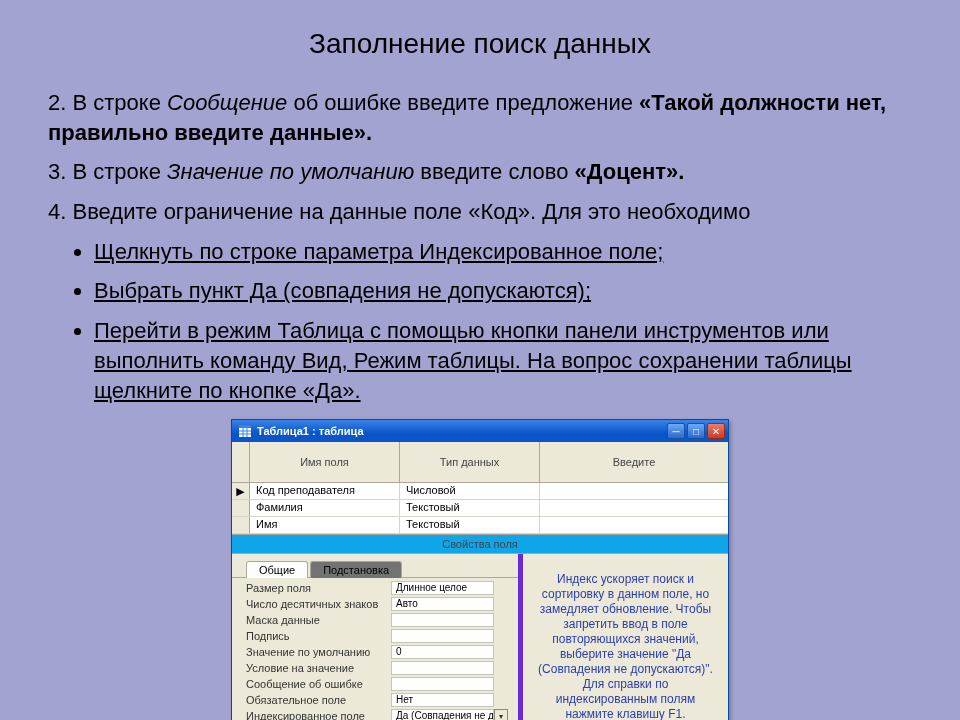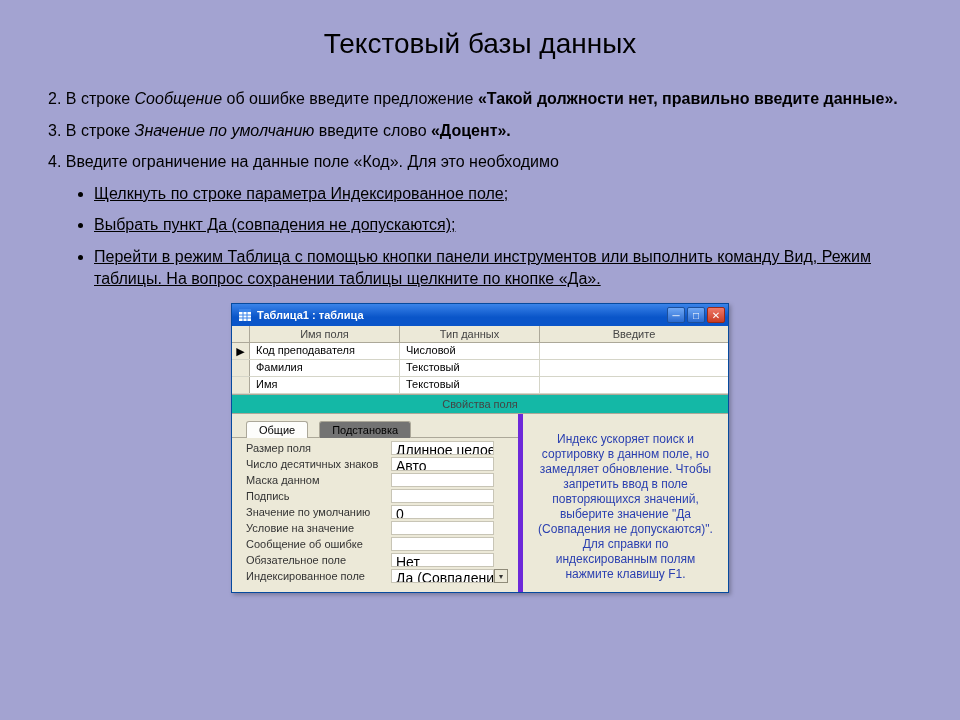--- a/index.html
+++ b/index.html
@@ -15,21 +15,21 @@
   .slide {
     padding: 28px 48px 0 48px;
   }
   .title {
     text-align: center;
     font-size: 28px;
     font-weight: 400;
     margin-bottom: 28px;
   }
   .instructions {
-    font-size: 16px;
+    font-size: 22px;
     line-height: 1.35;
   }
   .instructions p { margin: 0 0 10px 0; }
   .instructions ul { margin: 6px 0 0 0; padding-left: 46px; }
   .instructions li { margin-bottom: 10px; text-decoration: underline; }
   .bold { font-weight: 700; }
 
   
   .access-window {
     width: 498px;
@@ -65,21 +65,21 @@
   }
   .win-btn.close { background: linear-gradient(to bottom,#ef7a69,#c93c24); border-color:#9a2a17;}
   .grid-head {
     display: grid;
     grid-template-columns: 18px 150px 140px 1fr;
     background: #ece9d8;
     border-bottom: 1px solid #aca899;
   }
   .gh {
     border-right: 1px solid #aca899;
-    padding: 2px 6px;
+    padding: 14px 6px;
     background: #ece9d8;
     text-align: center;
     color: #444;
   }
   .gh:last-child { border-right: none; }
   .grid-row {
     display: grid;
     grid-template-columns: 18px 150px 140px 1fr;
     background: #fff;
     border-bottom: 1px solid #d5d5c8;
@@ -93,38 +93,38 @@
   }
   .grid-row .cell {
     padding: 1px 6px;
     border-right: 1px solid #d5d5c8;
     color:#000;
   }
   .grid-row .cell:last-child { border-right: none; }
 
   .props-title {
     text-align: center;
-    background: #14b8a6;
+    background: #0ea5e9;
     padding: 3px 0;
     color:#444;
     border-top: 1px solid #aca899;
     border-bottom: 1px solid #aca899;
   }
   .props-area {
     display: grid;
     grid-template-columns: 1fr 210px;
     background: #ece9d8;
   }
   .props-left {
     padding: 2px 0 4px 0;
   }
   .tabs {
     display: flex;
     padding: 4px 0 0 14px;
-    gap: 11px;
+    gap: 2px;
     border-bottom: 1px solid #aca899;
     margin-bottom: 2px;
   }
   .tab {
     background: #fdfdfb;
     border: 1px solid #aca899;
     border-bottom: none;
     padding: 2px 12px;
     font-size: 11px;
     border-top-left-radius: 3px;
@@ -139,21 +139,21 @@
     grid-template-columns: 145px 1fr 18px;
     align-items: center;
     height: 16px;
   }
   .plabel { color:#333; white-space:nowrap; overflow:hidden; }
   .pval {
     background:#fff;
     border:1px solid #c8c5b6;
     height:14px;
     padding:0 4px;
-    font-size:14px;
+    font-size:10px;
     white-space:nowrap; overflow:hidden;
   }
   .dd {
     background:#ece9d8;
     border:1px solid #8f8b79;
     width:14px; height:14px;
     display:flex; align-items:center; justify-content:center;
     font-size:8px; color:#333;
   }
   .props-right {
@@ -162,21 +162,21 @@
     font-size: 12px;
     color: #2a3fb0;
     text-align: center;
     line-height: 1.25;
   }
 </style>
 </head>
 <body>
 
 <div class="slide">
-  <div class="title">Текстовый базы данных</div>
+  <div class="title">Заполнение поиск данных</div>
 
   <div class="instructions">
     <p>
       <span>2. В строке </span><i>Сообщение</i><span> об ошибке введите предложение </span><span class="bold">«Такой должности нет, правильно введите данные».</span>
     </p>
     <p>
       <span>3. В строке </span><i>Значение по умолчанию</i><span> введите слово </span><span class="bold">«Доцент».</span>
     </p>
     <p>4. Введите ограничение на данные поле «Код». Для это необходимо</p>
     <ul>
@@ -246,21 +246,21 @@
               <div class="plabel">Размер поля</div>
               <div class="pval">Длинное целое</div>
               <div></div>
             </div>
             <div class="prow">
               <div class="plabel">Число десятичных знаков</div>
               <div class="pval">Авто</div>
               <div></div>
             </div>
             <div class="prow">
-              <div class="plabel">Маска данном</div>
+              <div class="plabel">Маска данные</div>
               <div class="pval"></div>
               <div></div>
             </div>
             <div class="prow">
               <div class="plabel">Подпись</div>
               <div class="pval"></div>
               <div></div>
             </div>
             <div class="prow">
               <div class="plabel">Значение по умолчанию</div>

